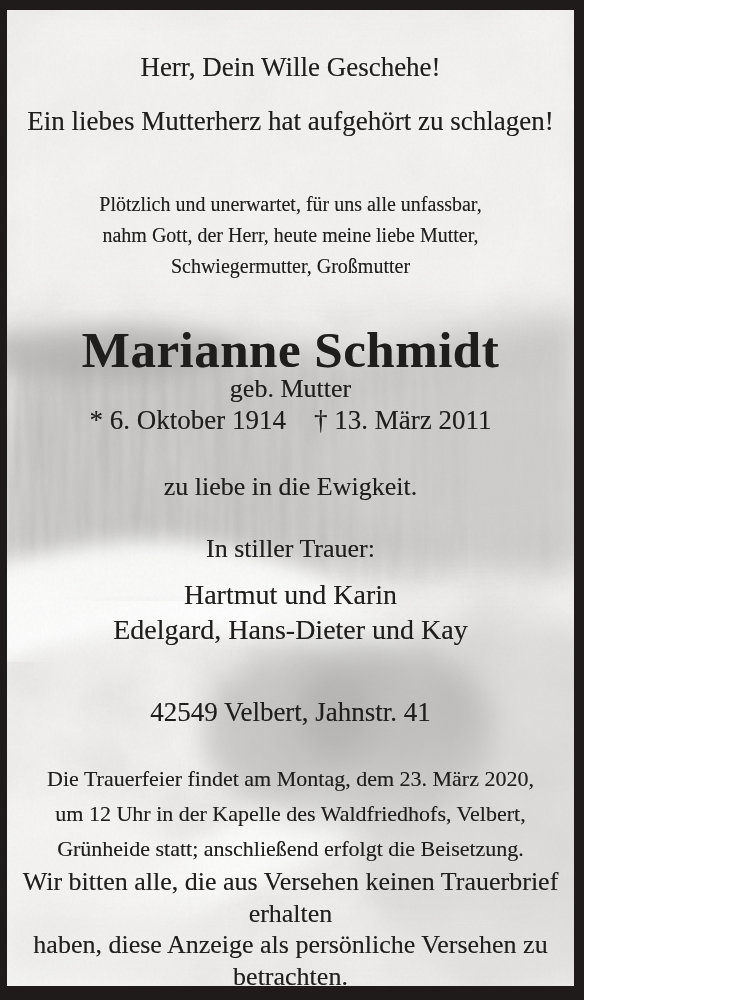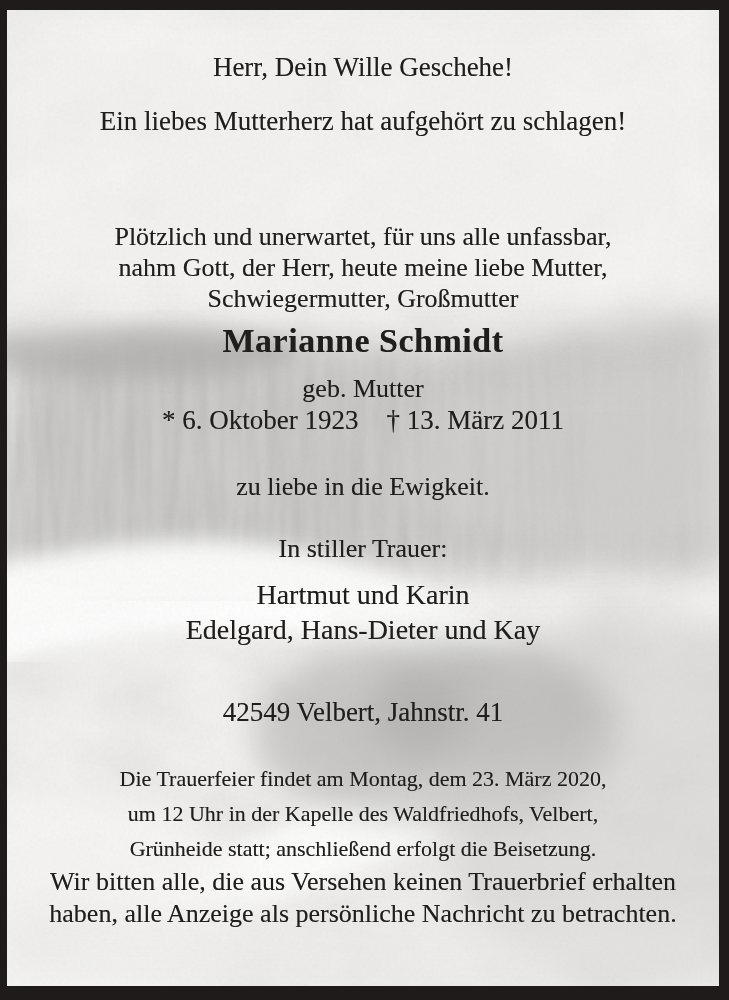--- a/index.html
+++ b/index.html
@@ -1,20 +1,20 @@
 <!DOCTYPE html>
 <html style="--text: #1f1e1d; --border: #1e1b1a; --background: #f1f0ef;"><head>
 <meta charset="utf-8">
 <style>
   html, body { margin: 0; padding: 0; background: #ffffff; }
   * { box-sizing: border-box; }
 
   .page {
     position: relative;
-    width: 729px;
+    width: 584px;
     height: 1000px;
     border-style: solid;
     border-color: var(--border, #1e1b1a);
     border-width: 10px 10px 14px 7px;
     overflow: hidden;
     font-family: "Liberation Serif", "DejaVu Serif", serif;
     color: var(--text, #1f1e1d);
     background: var(--background, #f1f0ef);
   }
 
@@ -31,22 +31,22 @@
     left: 0;
     right: 0;
     margin: 0;
     text-align: center;
     white-space: pre-line;
     text-shadow: 0 0 0.6px rgba(30,30,30,0.45);
   }
 
   .quote        { top: 41px;  font-size: 27px; line-height: 1.2; }
   .headline     { top: 95px;  font-size: 27px; line-height: 1.2; font-weight: normal; }
-  .intro        { top: 179px; font-size: 26px; line-height: 31px; margin-top: 32px; }
-  .name         { top: 312px; font-size: 34px; line-height: 1.1; font-weight: bold; letter-spacing: 0.5px; }
+  .intro        { top: 179px; font-size: 20px; line-height: 31px; }
+  .name         { top: 312px; font-size: 51px; line-height: 1.1; font-weight: bold; letter-spacing: 0.5px; }
   .maiden       { top: 363px; font-size: 26px; line-height: 1.2; }
   .dates        { top: 394px; font-size: 27px; line-height: 1.2; }
   .dates .death { margin-left: 28px; }
   .closing      { top: 461px; font-size: 26px; line-height: 1.2; }
   .mourn-label  { top: 523px; font-size: 26px; line-height: 1.2; }
   .mourners     { top: 567px; font-size: 28px; line-height: 35px; }
   .address      { top: 686px; font-size: 27px; line-height: 1.2; }
   .funeral      { top: 751px; font-size: 22px; line-height: 35px; }
   .note         { top: 856px; font-size: 26px; line-height: 31.5px; }
 </style>
@@ -116,31 +116,31 @@
   <p class="txt headline">Ein liebes Mutterherz hat aufgehört zu schlagen!</p>
 
   <p class="txt intro">Plötzlich und unerwartet, für uns alle unfassbar,
 nahm Gott, der Herr, heute meine liebe Mutter,
 Schwiegermutter, Großmutter</p>
 
   <h1 class="txt name">Marianne Schmidt</h1>
 
   <p class="txt maiden">geb. Mutter</p>
 
-  <p class="txt dates"><span class="birth">* 6. Oktober 1923</span><span class="death">† 13. März 2011</span></p>
+  <p class="txt dates"><span class="birth">* 6. Oktober 1914</span><span class="death">† 13. März 2011</span></p>
 
   <p class="txt closing">zu liebe in die Ewigkeit.</p>
 
   <p class="txt mourn-label">In stiller Trauer:</p>
 
   <p class="txt mourners">Hartmut und Karin
 Edelgard, Hans-Dieter und Kay</p>
 
   <p class="txt address">42549 Velbert, Jahnstr. 41</p>
 
   <p class="txt funeral">Die Trauerfeier findet am Montag, dem 23. März 2020,
 um 12 Uhr in der Kapelle des Waldfriedhofs, Velbert,
 Grünheide statt; anschließend erfolgt die Beisetzung.</p>
 
   <p class="txt note">Wir bitten alle, die aus Versehen keinen Trauerbrief erhalten
-haben, alle Anzeige als persönliche Nachricht zu betrachten.</p>
+haben, diese Anzeige als persönliche Versehen zu betrachten.</p>
 
 </div>
 
 </body></html>

